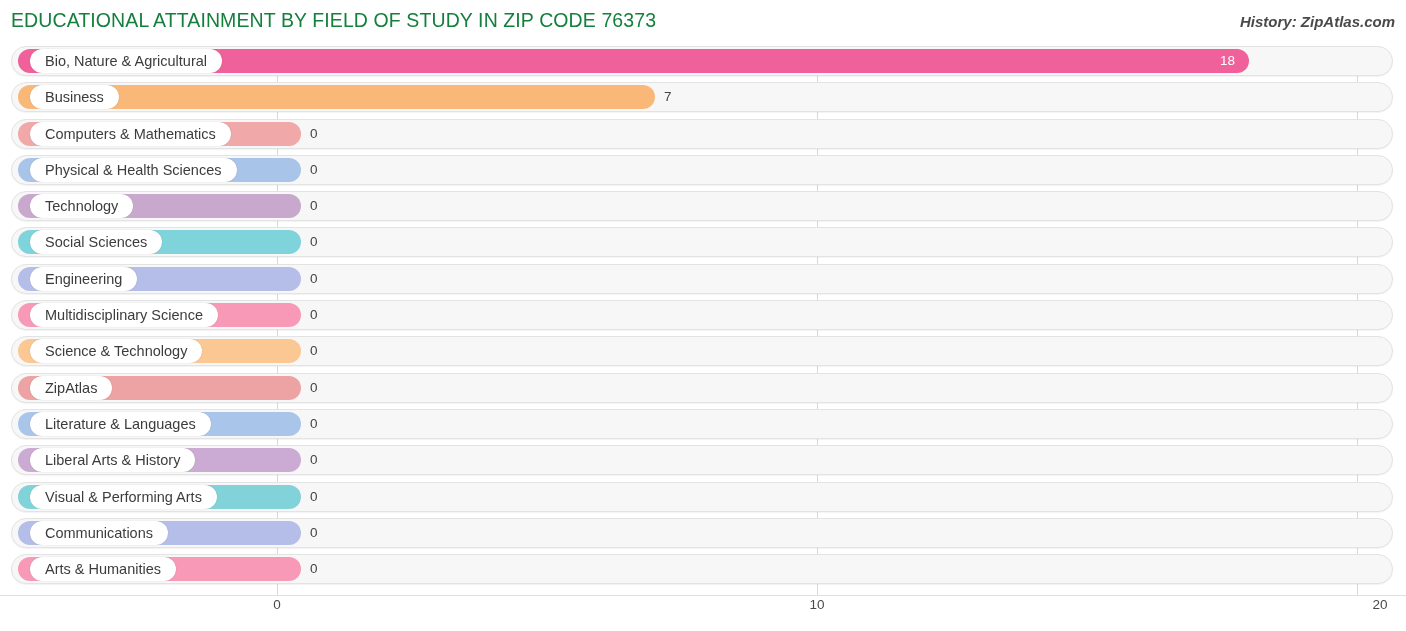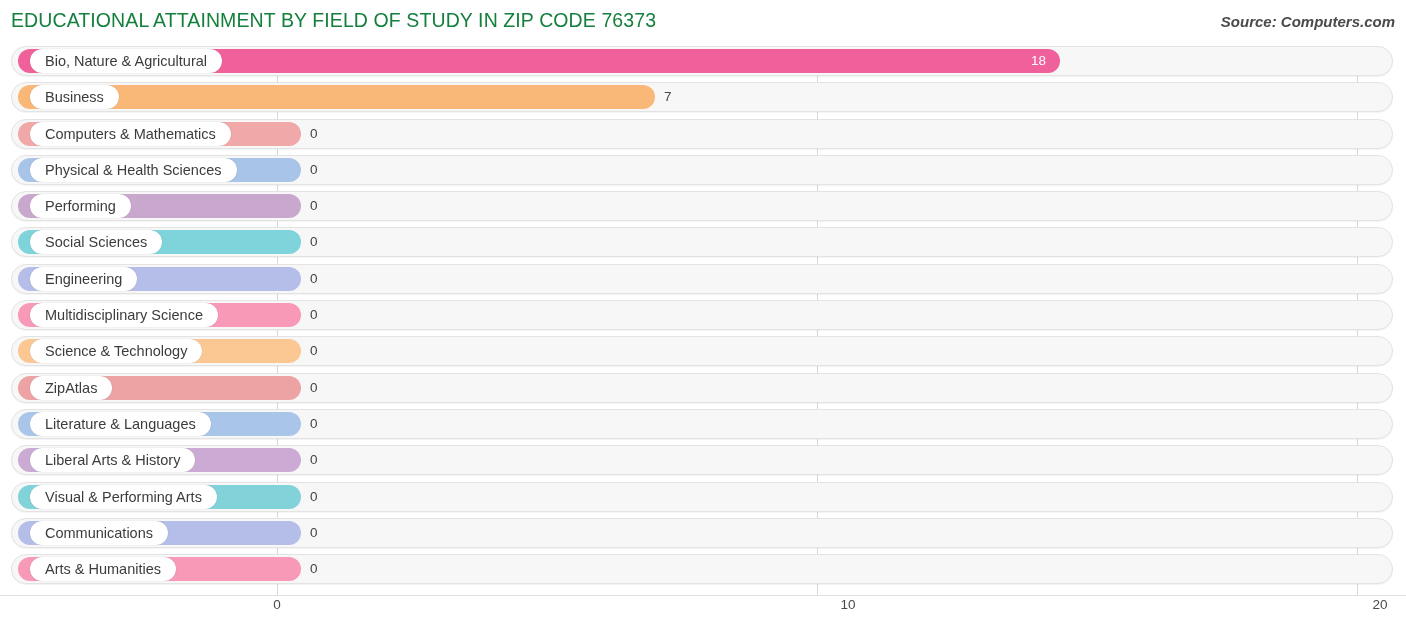--- a/index.html
+++ b/index.html
@@ -148,33 +148,33 @@
     left: 0; top: 0;
     width: 1406px; height: 1px;
     background: #e0e0e0;
   }
 </style>
 </head>
 <body>
 
 <div class="header">
   <div class="chart-title">EDUCATIONAL ATTAINMENT BY FIELD OF STUDY IN ZIP CODE 76373</div>
-  <div class="source">Source: Computers.com</div>
+  <div class="source">History: ZipAtlas.com</div>
 </div>
 
 <div class="plot">
   <div class="gridlines">
       <div class="gridline" style="left: 277px;"></div>
       <div class="gridline" style="left: 817px;"></div>
       <div class="gridline" style="left: 1357px;"></div>
     </div>
   <div class="rows">
       <div class="row">
         <div class="track"></div>
-        <div class="bar" style="width: 1042px; background: rgb(240, 96, 155);">
+        <div class="bar" style="width: 1231px; background: rgb(240, 96, 155);">
           <span class="bar-value-in">18</span>
         </div>
         <div class="cat-pill">Bio, Nature &amp; Agricultural</div>
       </div>
       <div class="row">
         <div class="track"></div>
         <div class="bar" style="width: 637px; background: rgb(249, 184, 120);"></div>
         <div class="bar-value-out" style="left: 664px;">7</div>
         <div class="cat-pill">Business</div>
       </div>
@@ -187,21 +187,21 @@
       <div class="row">
         <div class="track"></div>
         <div class="bar" style="width: 283px; background: rgb(168, 196, 232);"></div>
         <div class="bar-value-out" style="left: 310px;">0</div>
         <div class="cat-pill">Physical &amp; Health Sciences</div>
       </div>
       <div class="row">
         <div class="track"></div>
         <div class="bar" style="width: 283px; background: rgb(201, 168, 205);"></div>
         <div class="bar-value-out" style="left: 310px;">0</div>
-        <div class="cat-pill">Performing</div>
+        <div class="cat-pill">Technology</div>
       </div>
       <div class="row">
         <div class="track"></div>
         <div class="bar" style="width: 283px; background: rgb(127, 212, 220);"></div>
         <div class="bar-value-out" style="left: 310px;">0</div>
         <div class="cat-pill">Social Sciences</div>
       </div>
       <div class="row">
         <div class="track"></div>
         <div class="bar" style="width: 283px; background: rgb(180, 190, 232);"></div>
@@ -255,15 +255,15 @@
         <div class="bar" style="width: 283px; background: rgb(247, 153, 183);"></div>
         <div class="bar-value-out" style="left: 310px;">0</div>
         <div class="cat-pill">Arts &amp; Humanities</div>
       </div>
     </div>
 </div>
 
 <div class="axis">
   <div class="axis-topline"></div>
 <div class="axis-tick" style="left: 277px;">0</div>
-    <div class="axis-tick" style="left: 848px;">10</div>
+    <div class="axis-tick" style="left: 817px;">10</div>
     <div class="axis-tick" style="left: 1357px; margin-left: 23px;">20</div>
   </div>
 
 </body></html>

